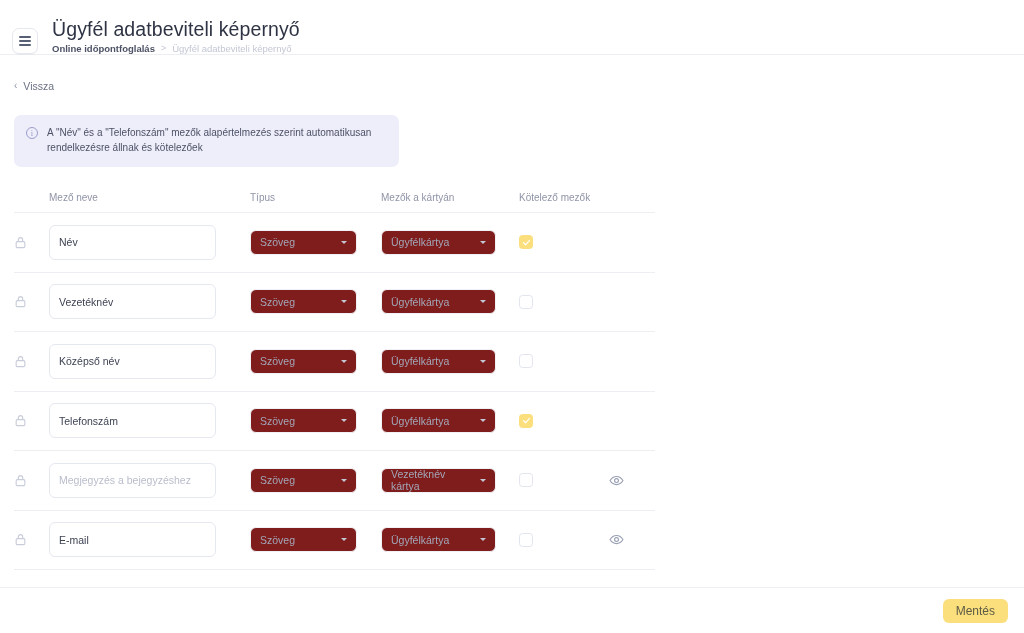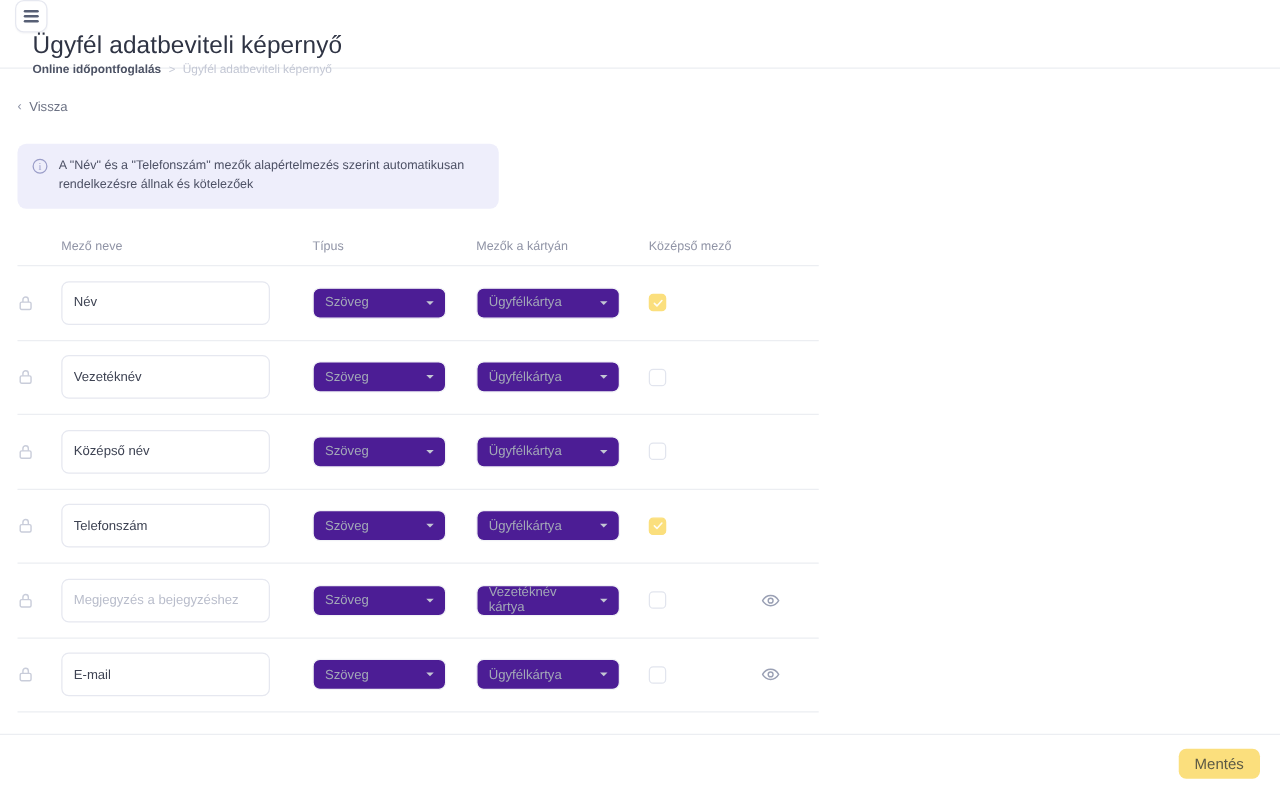--- a/index.html
+++ b/index.html
@@ -8,23 +8,22 @@
     background: #ffffff;
     font-family: "Liberation Sans", sans-serif;
     overflow: hidden;
   }
   .page { position: relative; width: 1024px; height: 633px; background:#fff; }
 
   
   .header {
     position: relative; height: 55px;
     border-bottom: 1px solid #eceef2;
-    display: flex; align-items: flex-start;
+    display: flex; align-items: flex-end;
     padding-left: 12px;
-    flex-direction: column;
   }
   .menu-btn {
     width: 26px; height: 26px; border: 1px solid #e6e8f0;
     border-radius: 7px; background:#fff;
     display:flex; flex-direction:column; justify-content:center;
     align-items:center; gap:2.5px; cursor:pointer; flex:0 0 auto;
     box-shadow: 0 1px 1px rgba(20,25,60,0.03);
   }
   .menu-btn i { display:block; width:12px; height:1.6px; background:#575f75; border-radius:1px; }
   .header-texts { margin-left: 14px; }
@@ -105,21 +104,21 @@
     width: 167px; height: 35px;
     border:1px solid #e6e8f0; border-radius:6px;
     background:#fff; padding: 0 9px;
     font-family:"Liberation Sans", sans-serif;
     font-size:10.5px; color:#3e4353; outline:none;
   }
   .text-input::placeholder { color:#b9bdcb; }
 
   .select {
     position:relative; height:25px; border-radius:6px;
-    background:#4c1d95; border:1px solid #f1f2f6;
+    background:#7f1d1d; border:1px solid #f1f2f6;
     display:flex; align-items:center; padding:0 9px;
     cursor:pointer; user-select:none;
   }
   .select.type { width:107px; }
   .select.card { width:115px; }
   .select-label { font-size:10.5px; color:#a2a7b7; flex:1; }
   .chev-down {
     width:0; height:0; border-left:3.2px solid transparent;
     border-right:3.2px solid transparent; border-top:3.6px solid #c3c7d4;
     margin-left:4px; flex:0 0 auto;
@@ -190,21 +189,21 @@
       <div class="banner-text">A "Név" és a "Telefonszám" mezők alapértelmezés szerint automatikusan rendelkezésre állnak és kötelezőek</div>
     </div>
 
     <div class="table">
 
       <div class="thead">
         <div class="th col-lock"></div>
         <div class="th col-name">Mező neve</div>
         <div class="th col-type">Típus</div>
         <div class="th col-card">Mezők a kártyán</div>
-        <div class="th col-req">Középső mező</div>
+        <div class="th col-req">Kötelező mezők</div>
         <div class="th col-eye"></div>
       </div>
 
       <div id="rows">
           <div class="trow">
             <div class="col-lock">
               <svg class="lock-icon" viewBox="0 0 24 24" fill="none" stroke="#c9cdda" stroke-width="2.1">
                 <rect x="4" y="10.5" width="16" height="11" rx="2.2"></rect>
                 <path d="M8 10.5V7a4 4 0 0 1 8 0v3.5"></path>
               </svg>

